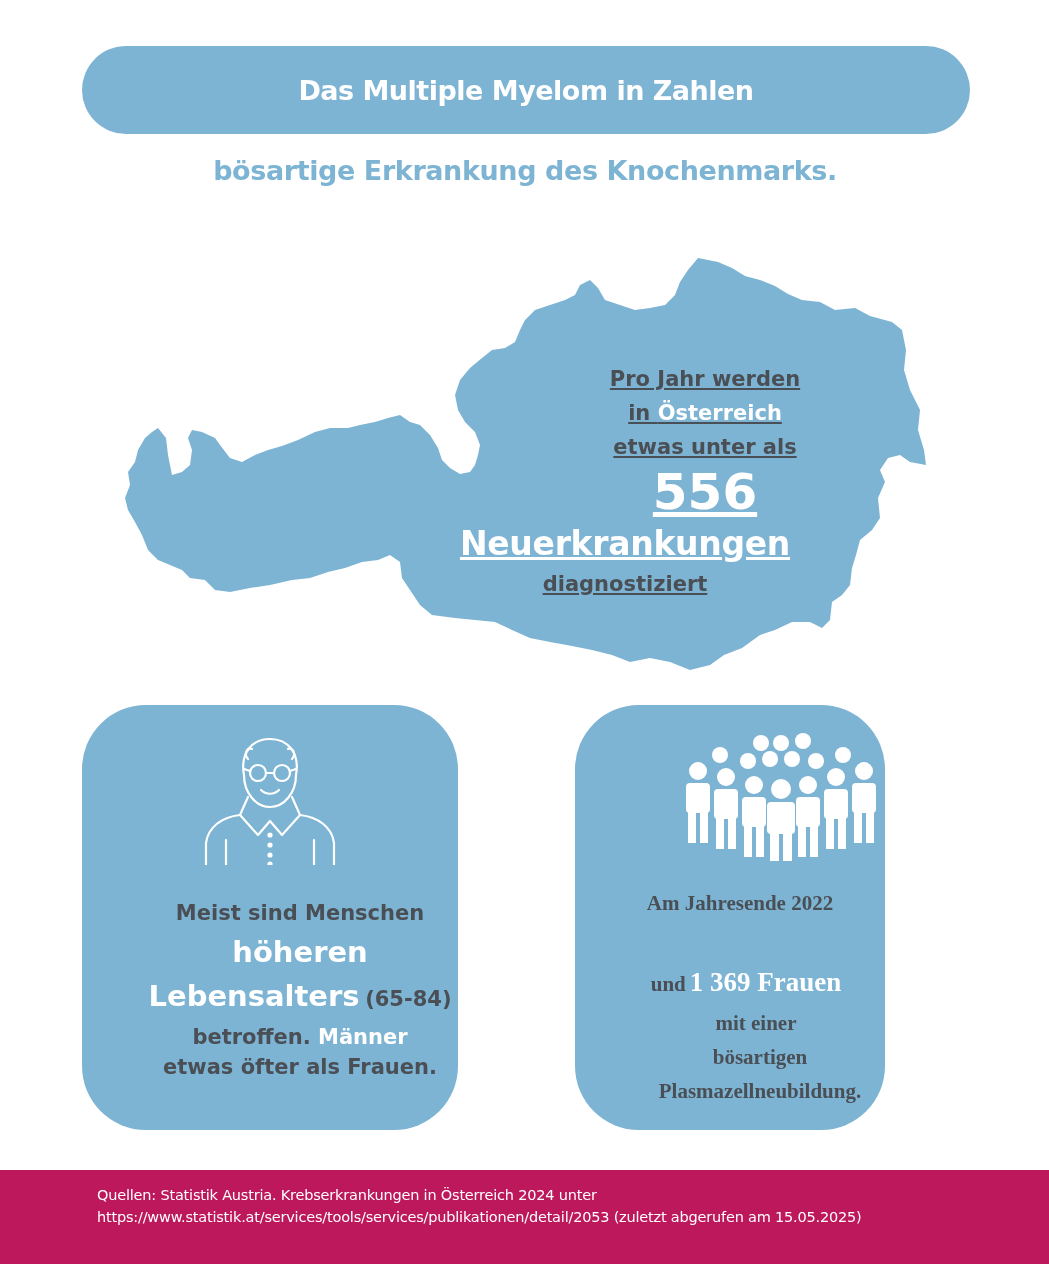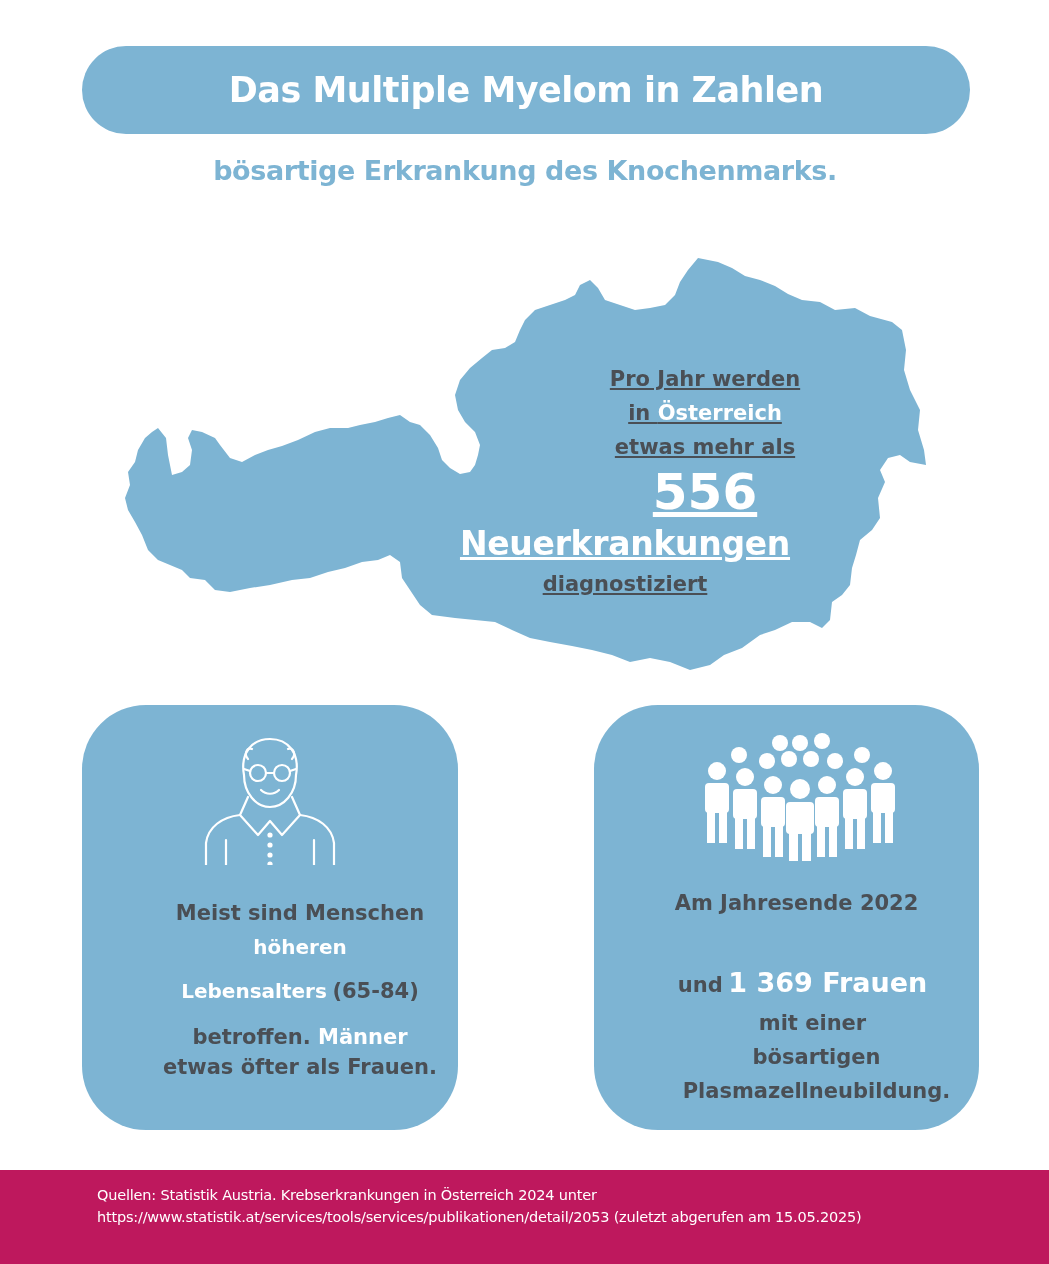--- a/index.html
+++ b/index.html
@@ -1,36 +1,36 @@
 <!DOCTYPE html>
 <html><head>
   <meta charset="utf-8">
   <style>
     html, body { margin: 0; padding: 0; background: #ffffff; }
     body { width: 1049px; height: 1264px; position: relative; overflow: hidden;
            font-family: "DejaVu Sans", sans-serif; }
     .title-pill { position: absolute; left: 82px; top: 46px; width: 888px; height: 88px;
                   background: #7db4d3; border-radius: 44px; display: flex; align-items: center;
                   justify-content: center; }
-    .title-pill h1 { margin: 8px; color: #ffffff; font-size: 35px; font-weight: bold; letter-spacing: -0.5px; }
+    .title-pill h1 { margin: 8px; color: #ffffff; font-size: 27px; font-weight: bold; letter-spacing: -0.5px; }
     .subtitle { position: absolute; left: 40px; top: 150px; width: 970px; text-align: center;
                 color: #7db4d3; font-size: 27px; font-weight: bold; line-height: 42px; letter-spacing: -0.4px; }
     .map { position: absolute; left: 120px; top: 250px; width: 820px; height: 430px; }
     .map-text { position: absolute; text-align: center; font-weight: bold; color: #4a4f55; text-decoration: underline; }
     .mt1 { left: 580px; top: 362px; width: 250px; font-size: 21px; line-height: 34px; }
     .mt-white { color: #ffffff; }
     .mt-num { left: 580px; top: 462px; width: 250px; font-size: 50px; color: #ffffff; line-height: 60px; }
     .mt-big { left: 440px; top: 520px; width: 370px; font-size: 33px; color: #ffffff; line-height: 48px; letter-spacing: -0.3px; }
     .mt-diag { left: 500px; top: 568px; width: 250px; font-size: 21px; line-height: 32px; }
     .card { position: absolute; background: #7db4d3; border-radius: 64px; }
     .card-left { left: 82px; top: 705px; width: 376px; height: 425px; }
-    .card-right { left: 594px; top: 705px; width: 385px; height: 425px; }
+    .card-right { left: 575px; top: 705px; width: 310px; height: 425px; font-family: Liberation Serif, serif; }
     .card-text { position: absolute; left: 0; width: 100%; text-align: center; font-weight: bold; color: #4a4f55; padding-left: 30px; }
     .ct-sm { font-size: 21px; }
-    .ct-lg { font-size: 20px; color: #ffffff; }
+    .ct-lg { font-size: 29px; color: #ffffff; }
     .footer { position: absolute; left: 0; top: 1170px; width: 1049px; height: 94px; background: #be185d; }
     .footer p { margin: 0; position: absolute; left: 97px; top: 14px; color: #ffffff;
                 font-size: 14.5px; line-height: 22px; letter-spacing: -0.2px; }
   </style>
 </head>
 <body>
 
 <div class="title-pill">
   <h1>Das Multiple Myelom in Zahlen</h1>
 </div>
@@ -52,21 +52,21 @@
       L 25 188 L 32 182 L 38 178 L 46 188 L 48 205 L 52 225 L 62 222 L 70 215 L 72 200 L 68 188 L 72 180 L 82 182 L 95 188
       L 100 195 L 110 208 L 122 212 L 135 205 L 148 200 L 162 196 L 178 190 L 195 182 L 210 178 L 228 178 L 240 175
       L 255 172 L 268 168 L 280 165 L 290 172 L 300 175 L 310 185 L 318 198 L 322 210 L 330 218 L 340 224 L 350 222
       L 355 215 L 358 205 L 360 195 L 355 182 L 345 172 L 338 160 L 335 145 L 340 130 L 350 118 L 362 108 L 372 100
       L 385 98 L 395 92 L 400 80 L 405 70 L 415 60 L 430 55 L 445 50 L 455 45 L 460 35 L 470 30 L 478 38 L 485 50
       L 500 55 L 515 60 L 530 58 L 545 55 L 555 45 L 560 32 L 568 20 Z"></path>
   </svg>
   <div class="map-text mt1">
     <div>Pro Jahr werden</div>
     <div><span>in </span><span class="mt-white">Österreich</span></div>
-    <div>etwas mehr als</div>
+    <div>etwas unter als</div>
   </div>
   <div class="map-text mt-num">556</div>
   <div class="map-text mt-big">Neuerkrankungen</div>
   <div class="map-text mt-diag">diagnostiziert</div>
 </div>
 
 <div class="card card-left">
   <svg style="position:absolute;left:122px;top:30px;" width="132" height="130" viewBox="0 0 132 130" fill="none" stroke="#ffffff" stroke-width="2.2" stroke-linecap="round" stroke-linejoin="round">
     <path d="M40 40 C 36 18, 48 4, 66 4 C 84 4, 96 18, 92 40 C 92 58, 80 72, 66 72 C 52 72, 40 58, 40 40 Z"></path>
     <path d="M44 24 C 40 20, 42 12, 48 14 M88 24 C 92 20, 90 12, 84 14"></path>

